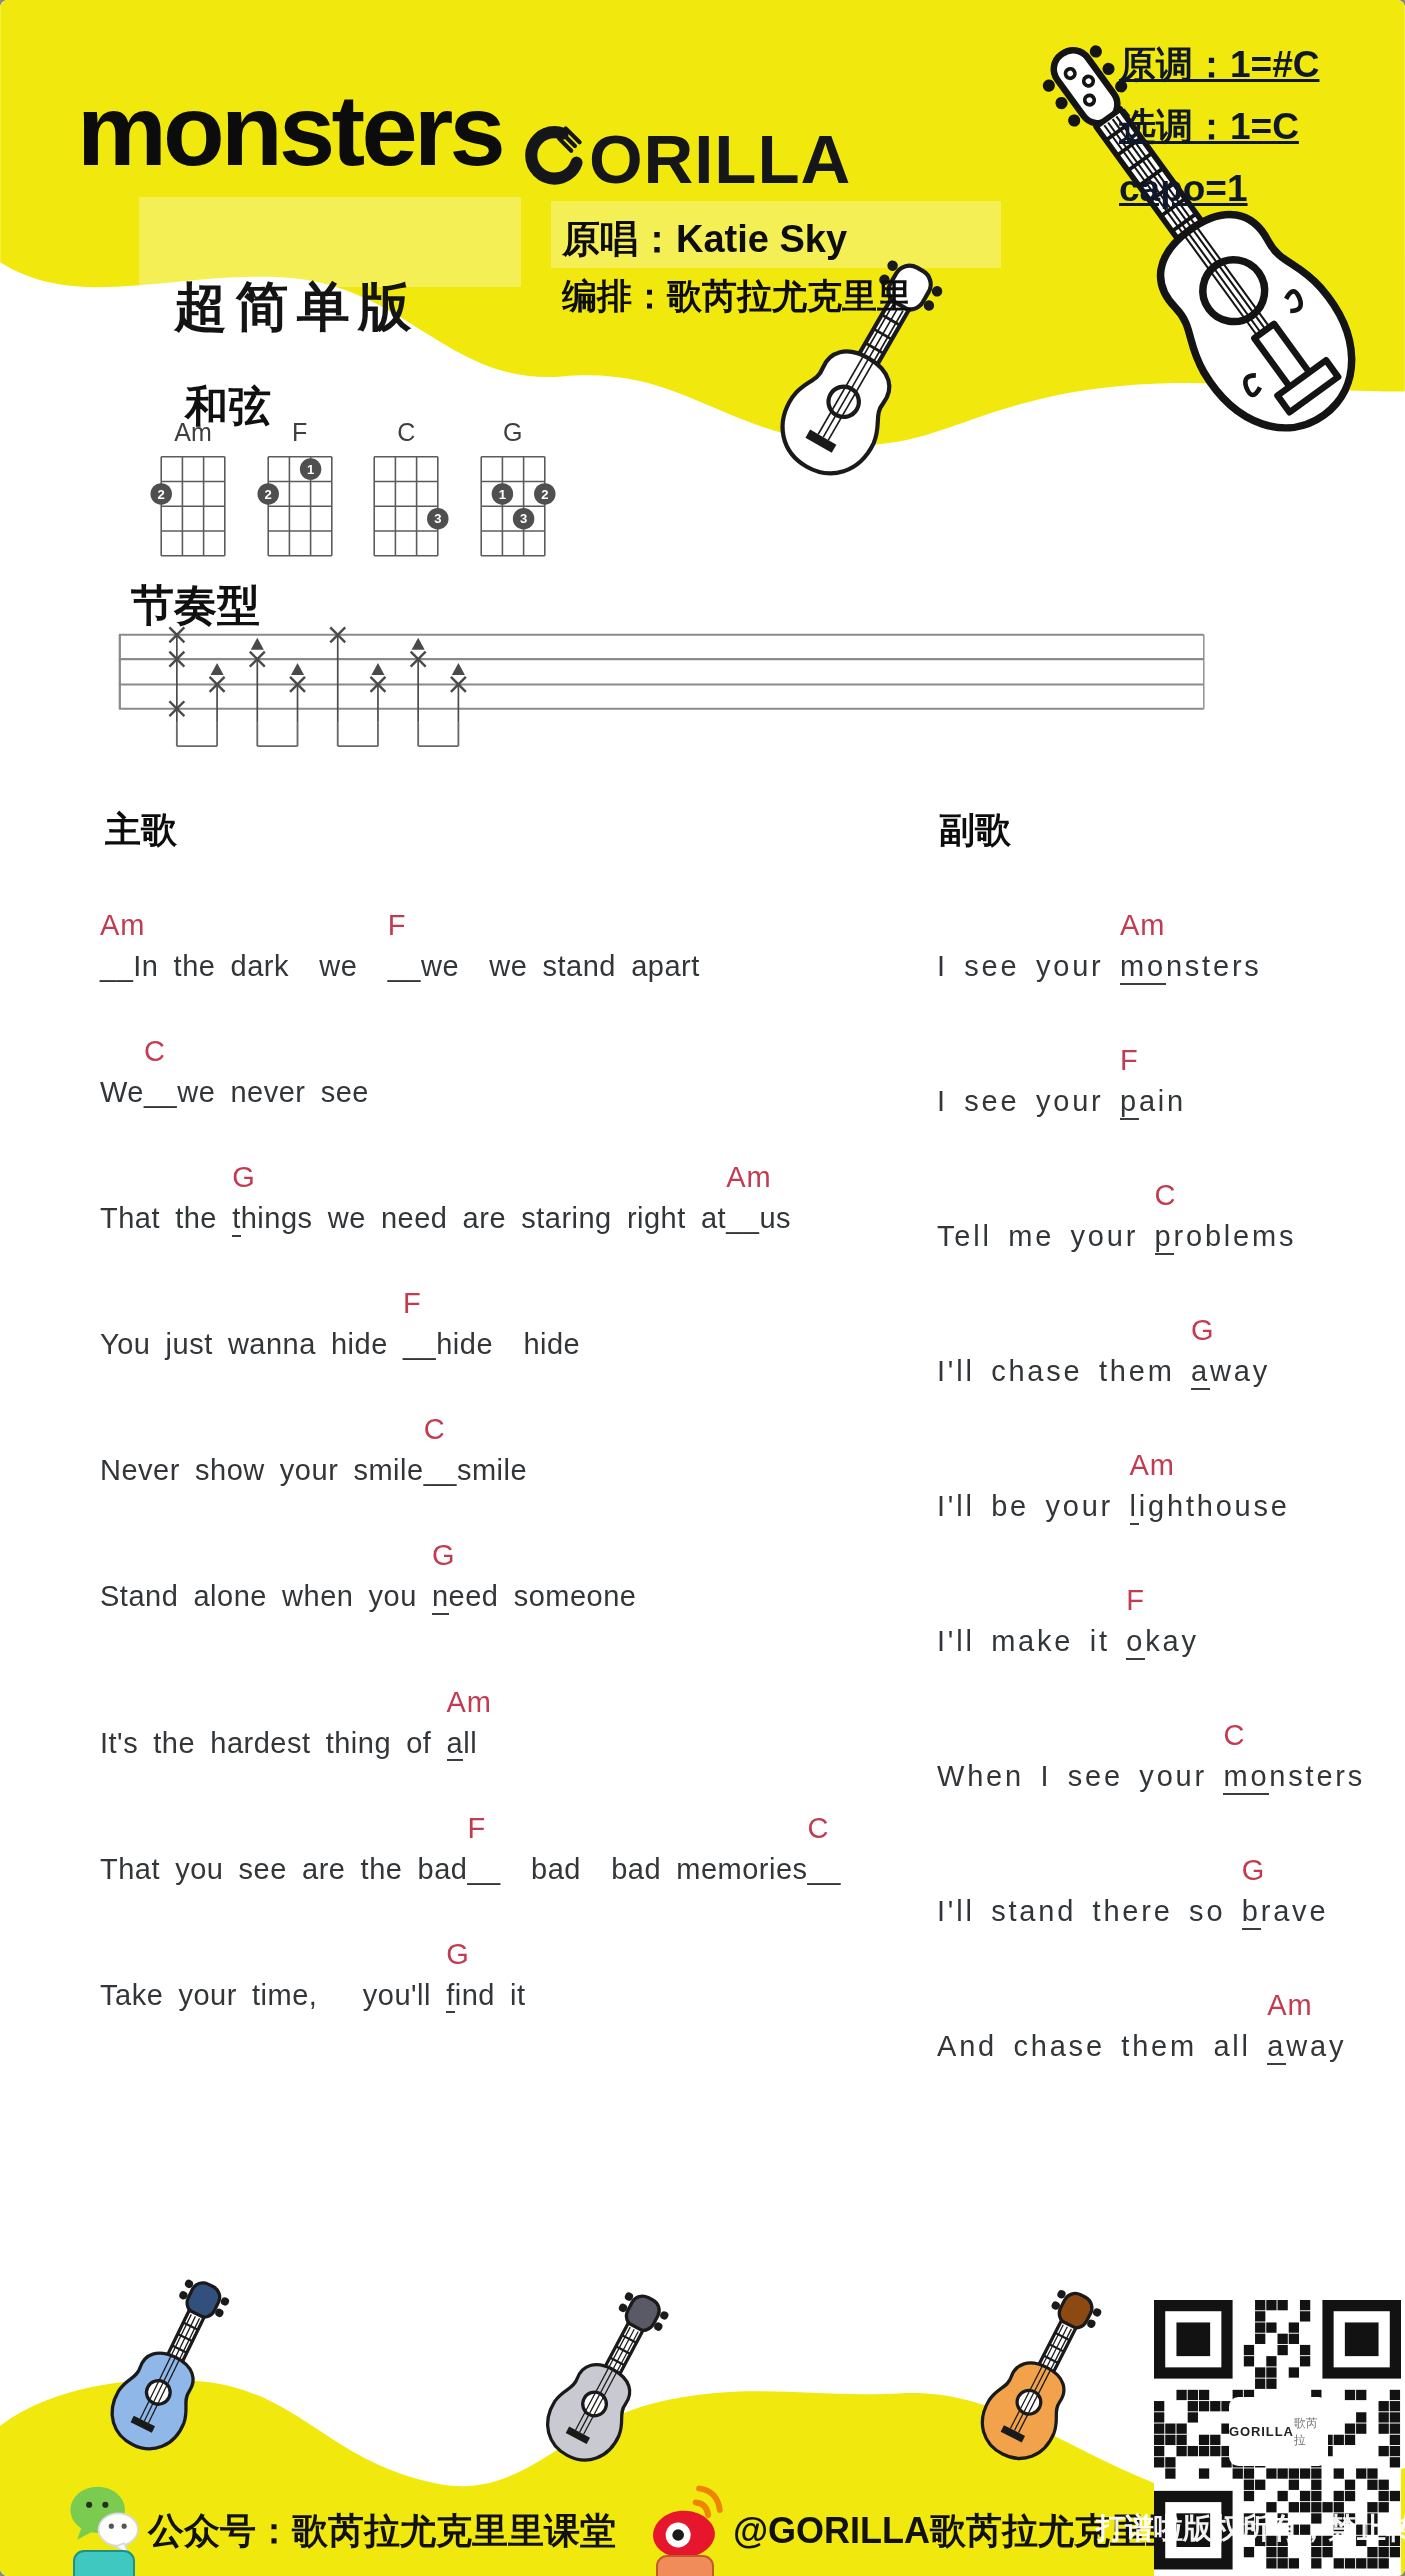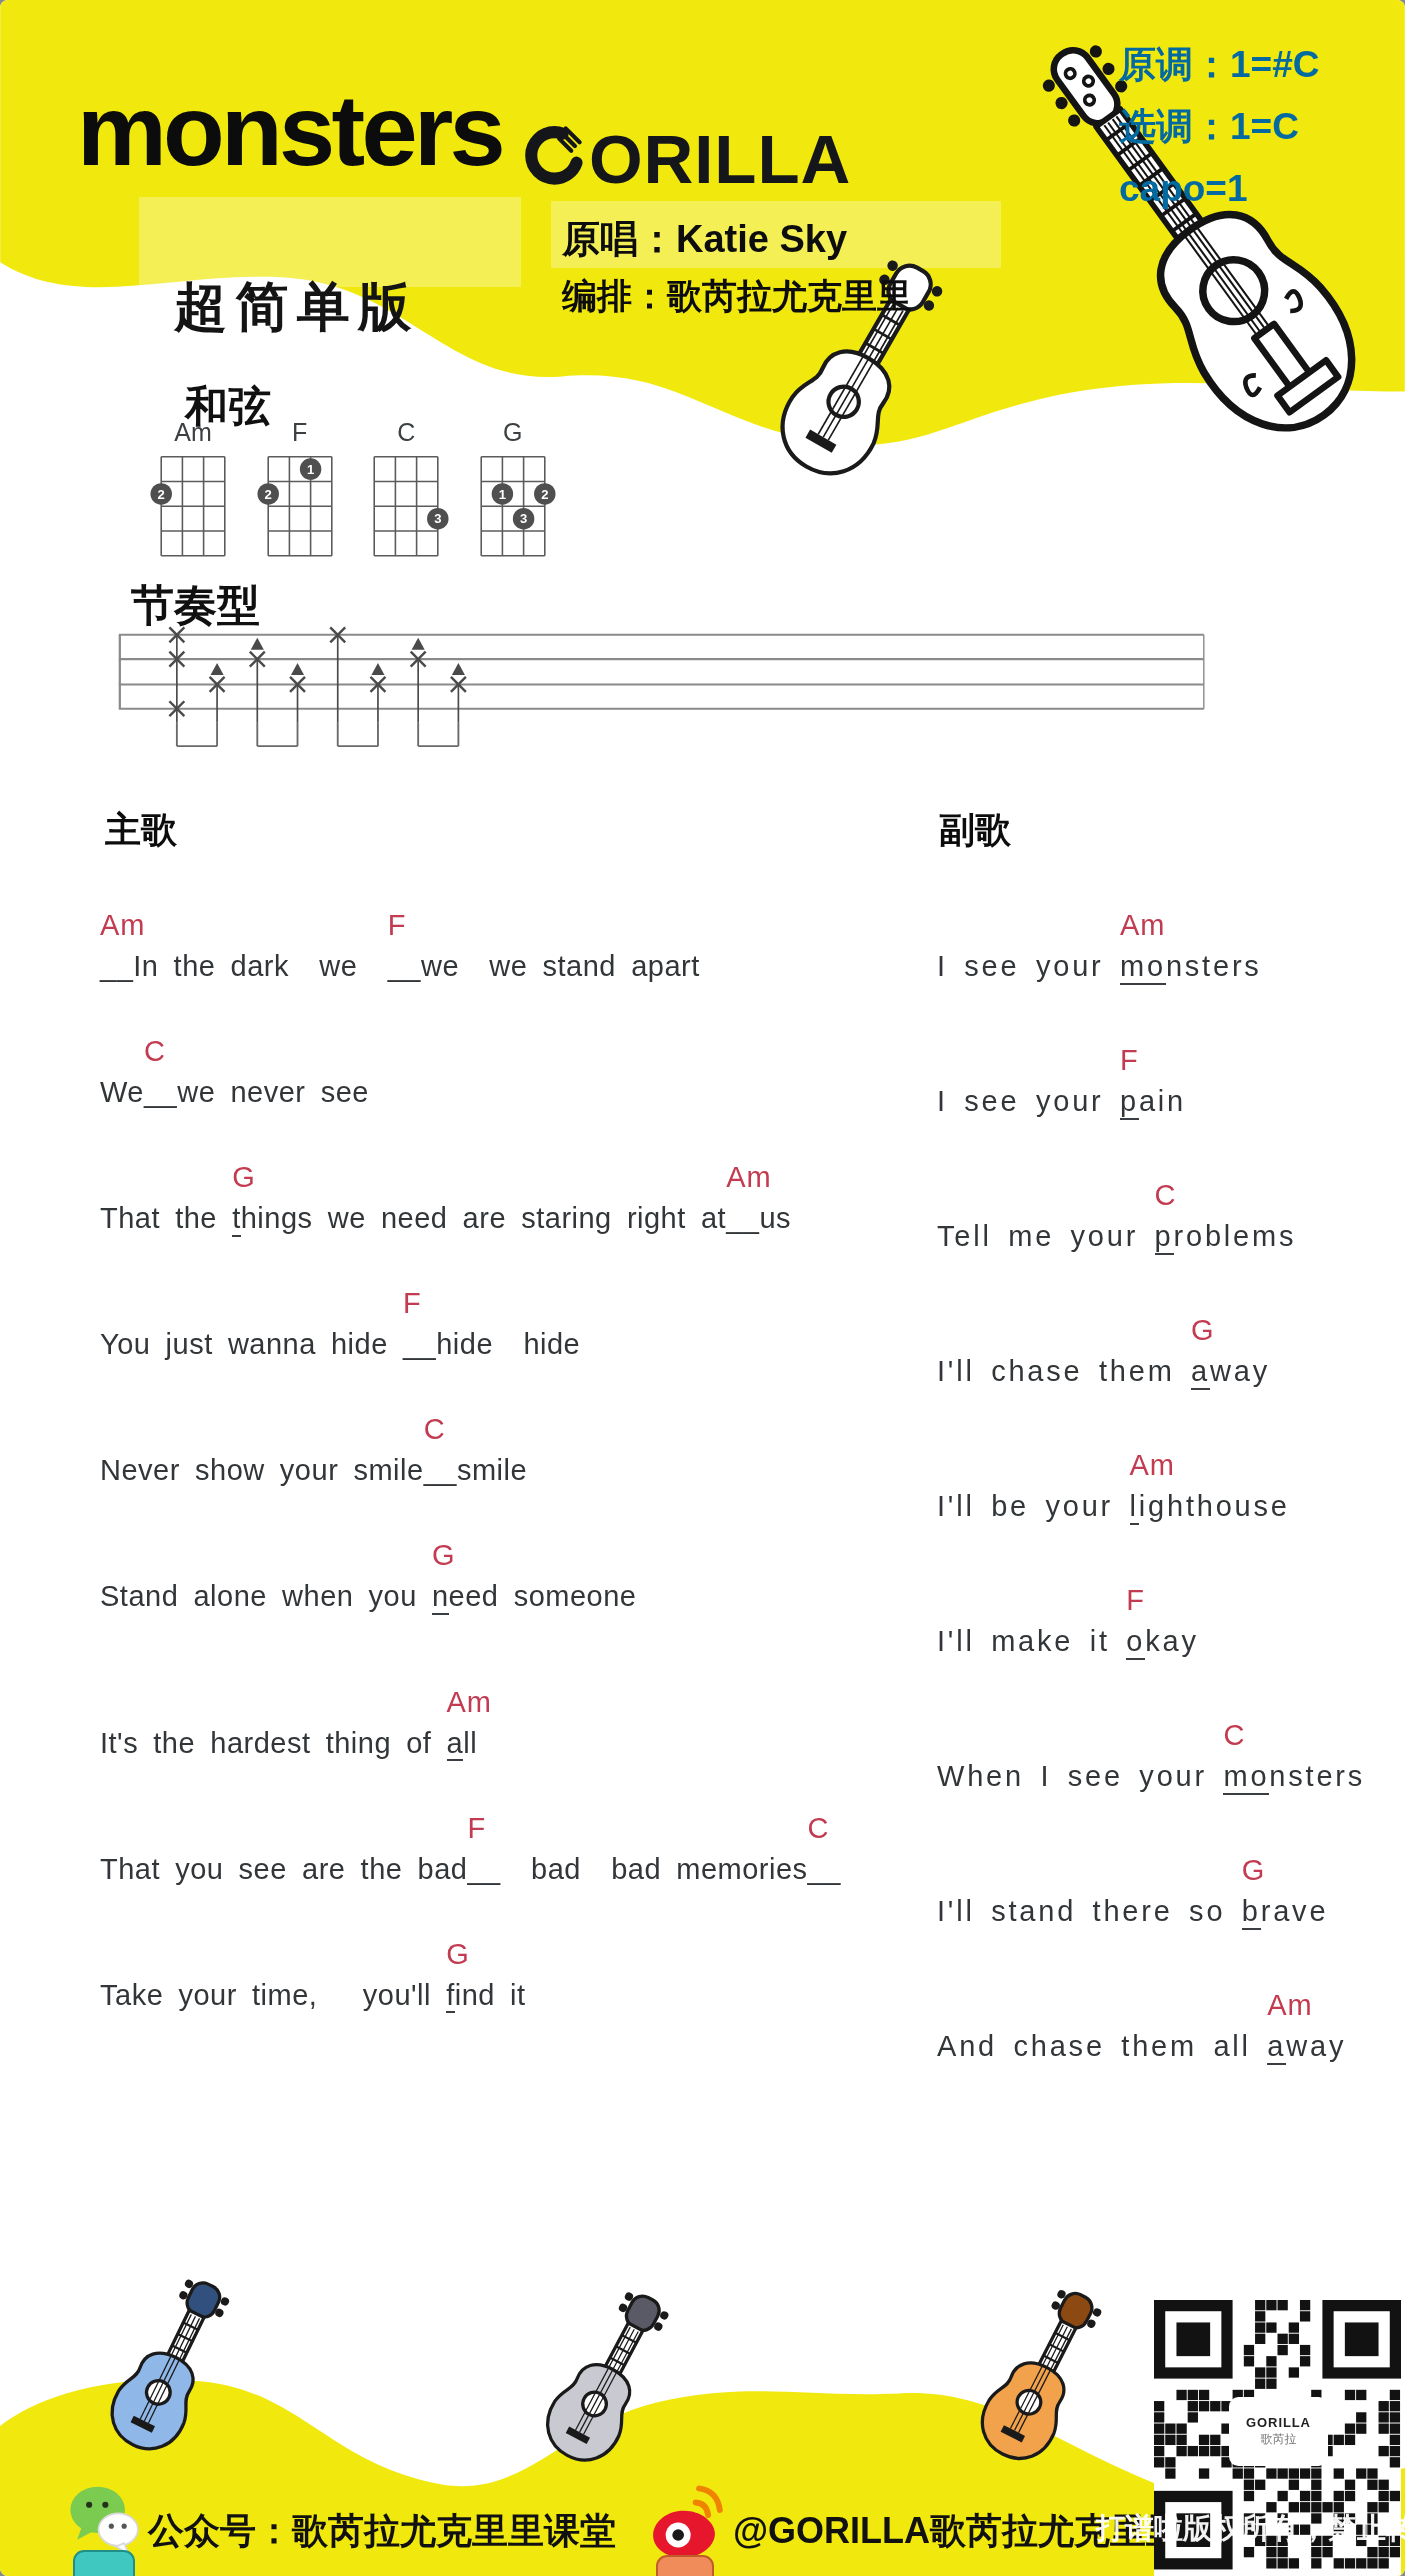--- a/index.html
+++ b/index.html
@@ -9,21 +9,21 @@
 
   
   .hdr-svg{position:absolute;top:0;left:0;z-index:1;}
   .hl-rect{position:absolute;background:rgba(255,255,255,0.30);z-index:2;}
   .title{position:absolute;left:77px;top:73px;font-size:101px;font-weight:800;letter-spacing:-3.7px;color:#0c0c0c;z-index:3;}
   .logo{position:absolute;left:521px;top:120px;display:flex;align-items:flex-start;gap:1px;z-index:3;}
   .logo-text{font-size:69px;font-weight:800;color:#15161a;letter-spacing:0.9px;}
   .artist{position:absolute;left:562px;top:214px;font-size:38px;font-weight:700;color:#0d0d0d;z-index:3;}
   .arranger{position:absolute;left:562px;top:273px;font-size:35px;font-weight:700;color:#0d0d0d;z-index:3;}
   .edition{position:absolute;left:174px;top:272px;font-size:53px;font-weight:700;letter-spacing:8.4px;color:#141414;z-index:3;}
-  .keyinfo{position:absolute;left:1119px;top:34px;font-size:37px;font-weight:700;color:#0369a1;line-height:62px;z-index:3;}
+  .keyinfo{position:absolute;left:1119px;top:34px;font-size:37px;font-weight:700;color:#0f172a;line-height:62px;z-index:3;text-decoration:underline;}
   .guitar-big{position:absolute;left:1000px;top:9.4px;width:367px;height:506px;transform:rotate(-36deg);transform-origin:50% 42%;z-index:2;}
   .uke-header{position:absolute;left:789px;top:251px;width:142px;height:245px;transform:rotate(30deg);z-index:2;}
 
   
   .sec-h{position:absolute;font-size:43px;font-weight:700;color:#101010;z-index:3;}
   #chord-diagrams{position:absolute;left:150px;top:418px;display:flex;gap:20.6px;z-index:3;}
   .cd{width:86px;}
   .cd-label{width:86px;text-align:center;font-size:25px;color:#3c4043;margin-bottom:3.7px;font-weight:400;}
   .rhythm-wrap{position:absolute;left:0;top:618px;z-index:3;}
 
@@ -41,21 +41,21 @@
   .ul{border-bottom:2.8px solid #3a3e42;padding-bottom:0.9px;}
 
   
   .ftr-svg{position:absolute;left:0;top:2248px;z-index:4;}
   .uke-f{position:absolute;width:111px;height:191px;z-index:5;}
   .wechat-icon{position:absolute;left:66px;top:2480px;z-index:6;}
   .weibo-icon{position:absolute;left:649px;top:2482px;z-index:6;}
   .social-label{position:absolute;font-size:36px;font-weight:700;color:#111;z-index:6;}
   .qr{position:absolute;left:1154px;top:2300px;width:247px;height:276px;z-index:6;}
   .qr-center{position:absolute;left:75px;top:97px;width:99px;height:69px;background:#fff;border-radius:9.4px;
-             display:flex;flex-direction:column;align-items:center;justify-content:center;z-index:7;}
+             display:flex;align-items:center;justify-content:center;z-index:7;}
   .qr-center .t1{font-size:13px;font-weight:700;letter-spacing:0.9px;color:#222;}
   .qr-center .t2{font-size:12px;color:#777;margin-top:1.9px;}
   .watermark{position:absolute;left:1096px;top:2509px;font-size:29px;font-weight:700;color:rgba(255,255,255,0.95);z-index:8;white-space:nowrap;}
   .mini-app{position:absolute;border-radius:11.2px;z-index:6;}
 </style>
 </head>
 <body>
 
 <div class="page">
 

